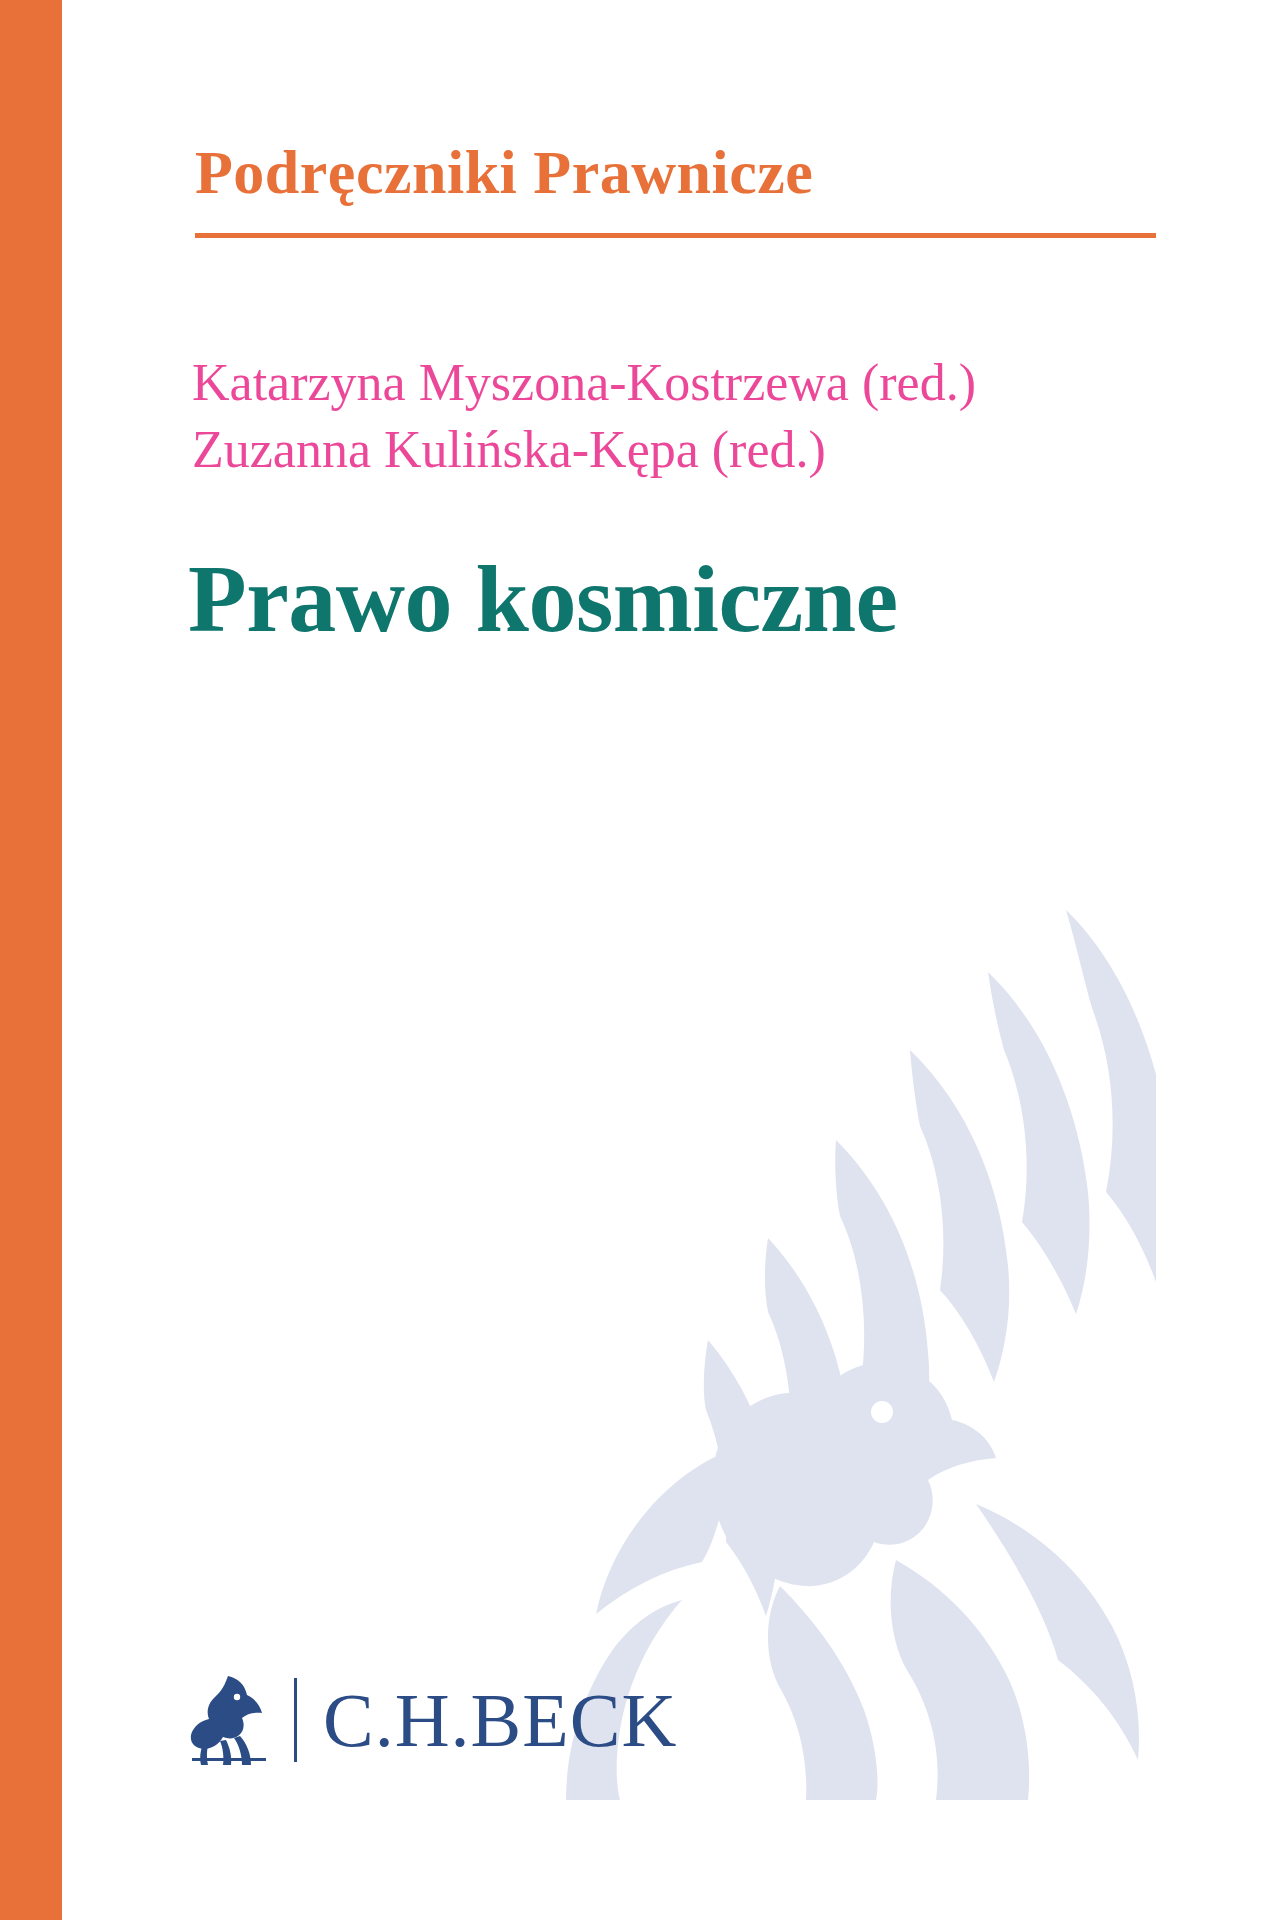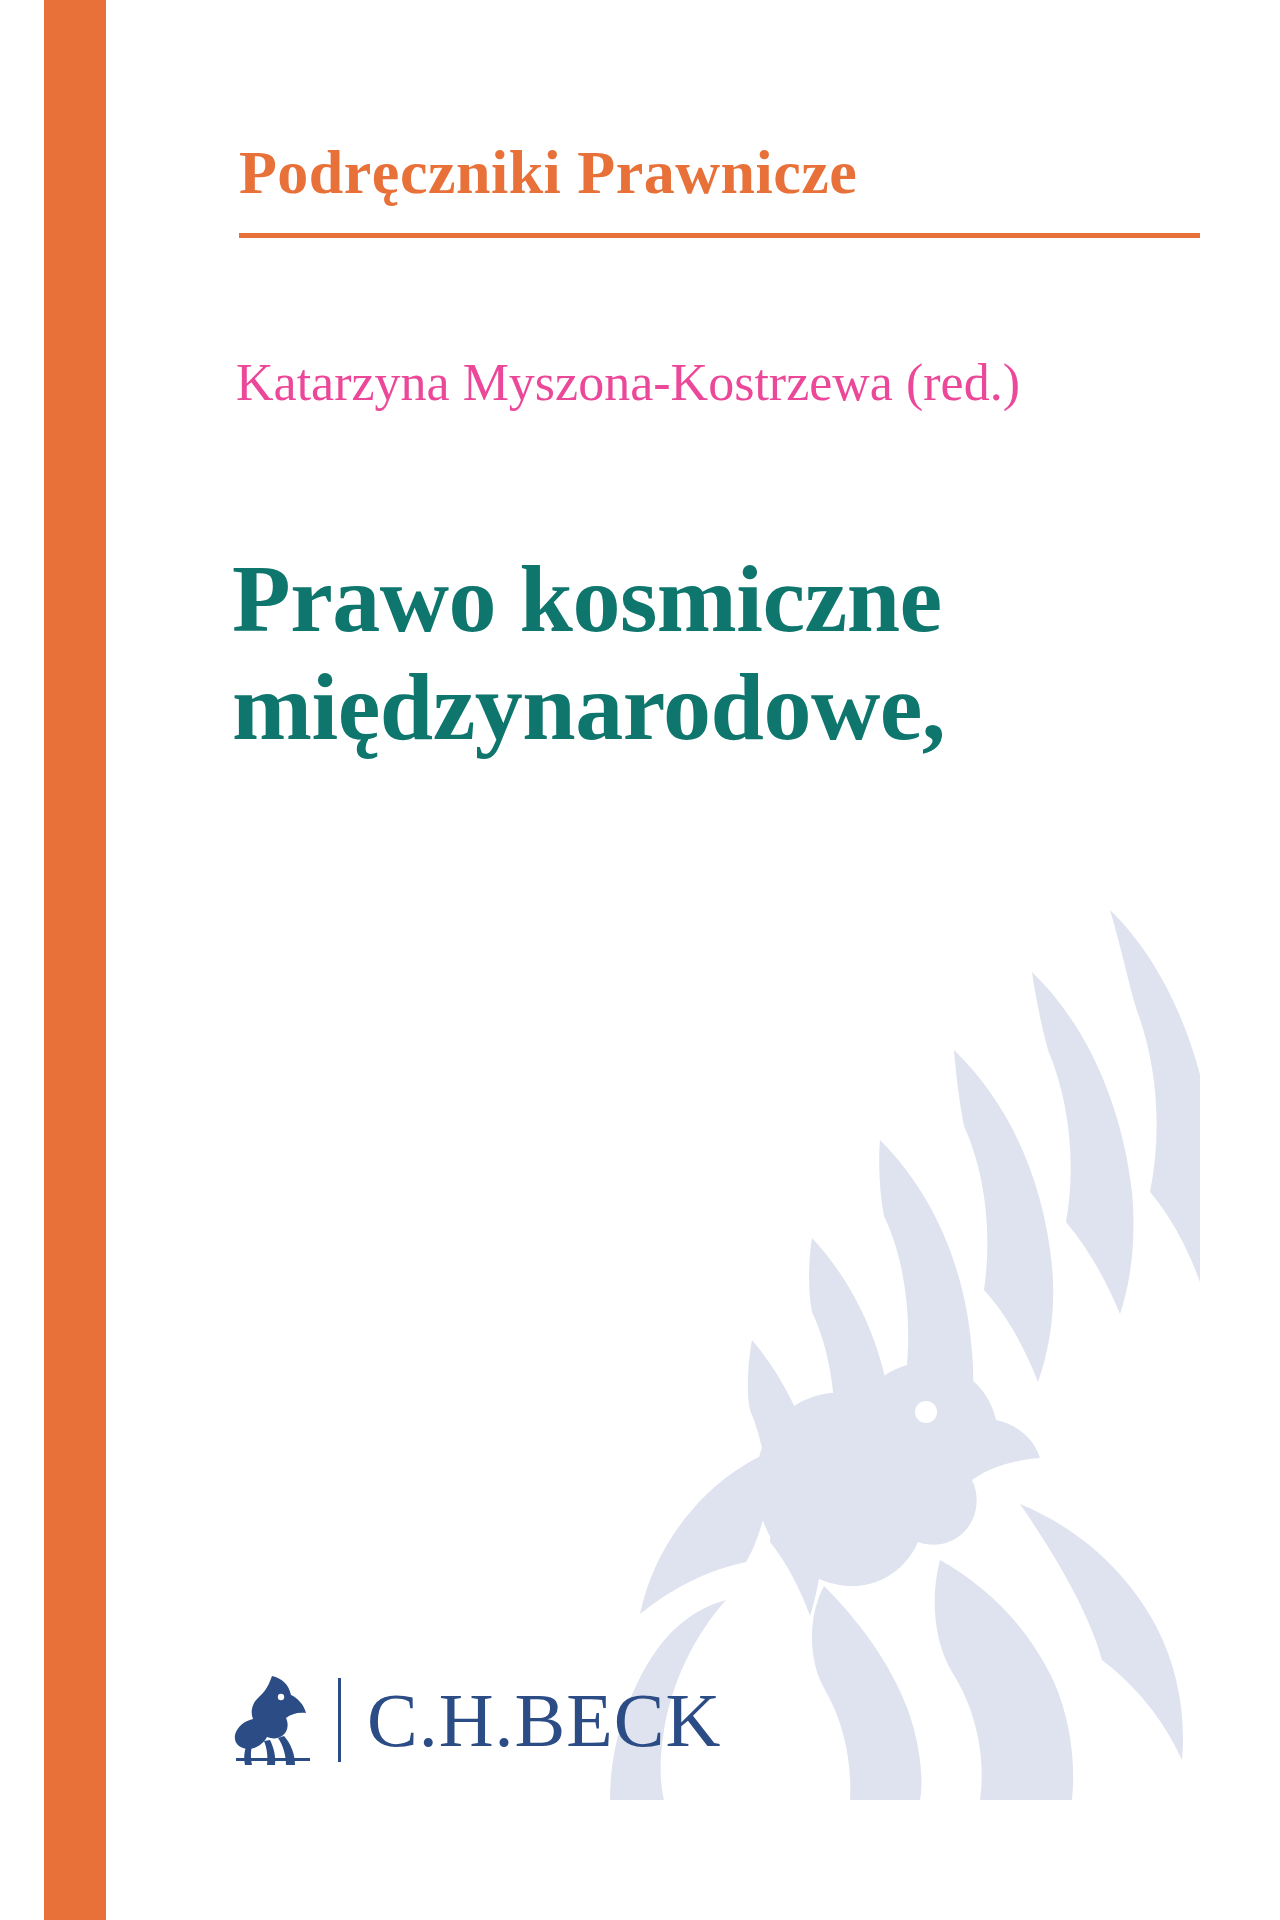--- a/index.html
+++ b/index.html
@@ -14,21 +14,20 @@
     overflow: hidden;
     font-family: "Liberation Serif", serif;
   }
 
   .cover {
     position: relative;
     width: 1156px;
     height: 1920px;
     background: #ffffff;
     overflow: hidden;
-    margin-left: 44px;
   }
 
   
   .spine-band {
     position: absolute;
     left: 0;
     top: 0;
     width: 62px;
     height: 1920px;
     background: #e8713a;
@@ -157,25 +156,25 @@
     </g>
   </svg>
 
   <div class="series">
     <div class="series-title">Podręczniki Prawnicze</div>
     <div class="series-rule"></div>
   </div>
 
   <div class="authors">
     <div class="author-line">Katarzyna Myszona-Kostrzewa (red.)</div>
+    <div class="author-line">Zuzanna Kulińska-Kępa (red.)</div>
   </div>
 
   <div class="book-title">
     <span class="title-line">Prawo kosmiczne</span>
-    <span class="title-line">międzynarodowe,</span>
   </div>
 
   <div class="publisher">
     <svg class="publisher-mark" viewBox="0 0 78 96" aria-hidden="true">
       <g fill="#2c4c86">
         <path d="M38 4 C48 6 55 13 57 23 C64 26 70 33 72 41 C64 40 57 42 52 46 C55 52 54 60 48 64 C44 67 38 67 33 65 C28 74 18 79 9 76 C3 74 0 69 1 63 C3 55 10 49 19 47 C16 40 18 31 25 25 C29 21 33 18 38 4 Z"></path>
         <circle cx="47" cy="25" r="3.2" fill="#ffffff"></circle>
         <path d="M20 66 C17 74 16 84 18 93 L11 93 C9 84 11 74 16 66 Z"></path>
         <path d="M36 68 C40 76 42 85 41 93 L33 93 C34 85 33 76 30 69 Z"></path>
         <path d="M50 64 C57 72 61 82 61 93 L52 93 C52 83 49 73 44 66 Z"></path>

